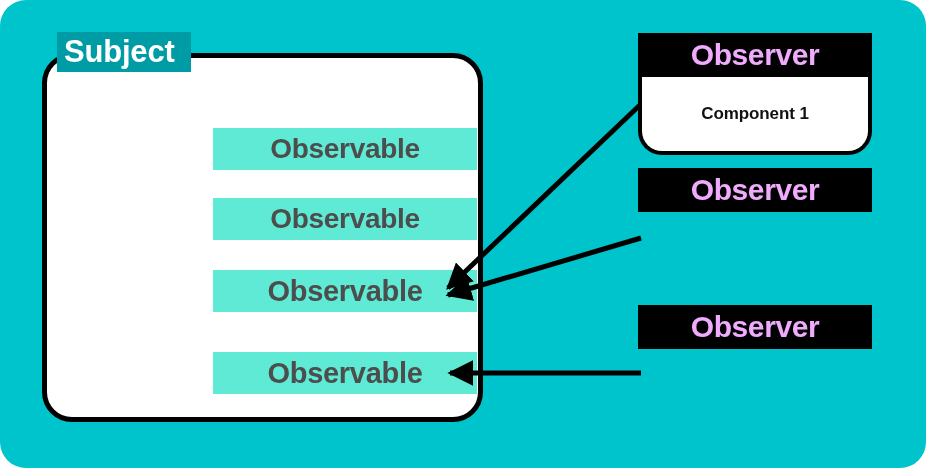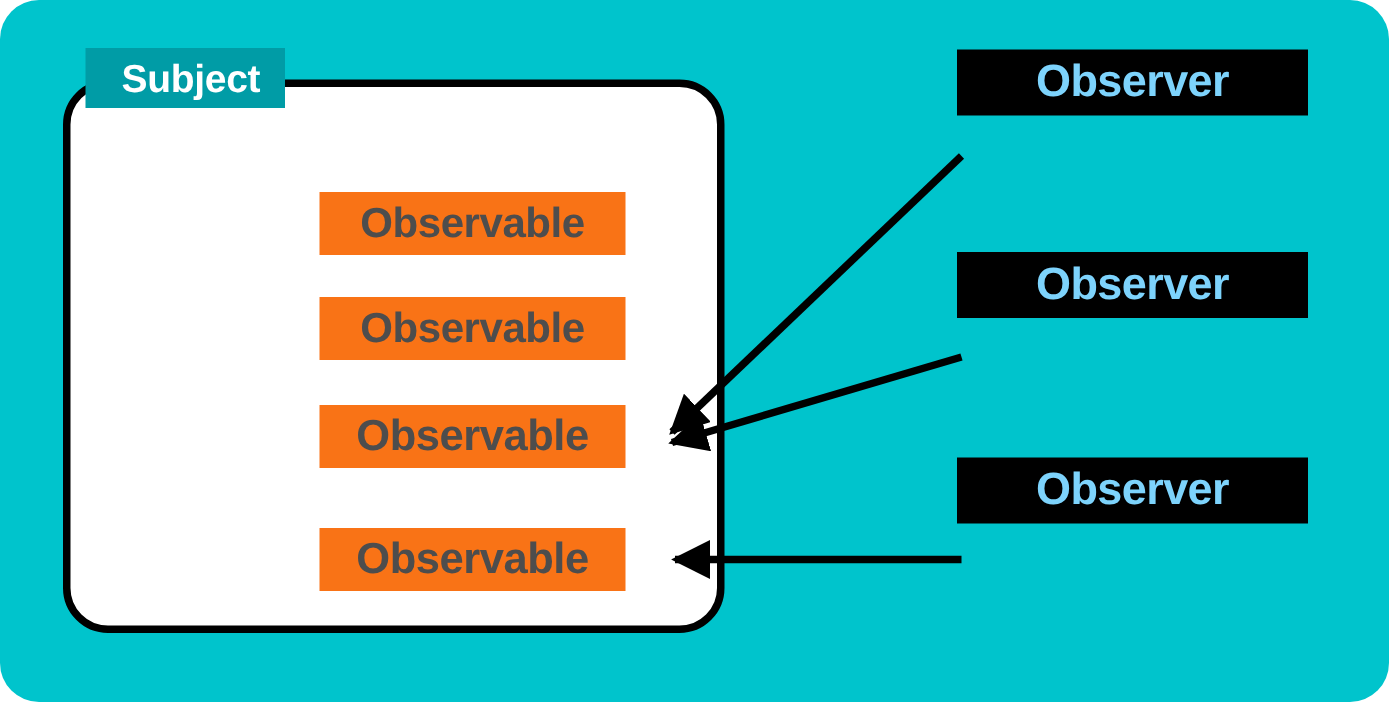--- a/index.html
+++ b/index.html
@@ -27,41 +27,41 @@
     box-sizing: border-box;
     background: #ffffff;
     border: 5px solid #000000;
     border-radius: 30px;
   }
   #subject-label {
     position: absolute;
     left: 57px;
     top: 32px;
     height: 40px;
-    padding: 0 16px 0 24px;
+    padding: 0 16px 0 7px;
     display: flex;
     align-items: center;
     background: #009ca6;
     color: #ffffff;
-    font-size: 26px;
+    font-size: 31px;
     font-weight: bold;
     letter-spacing: -0.2px;
     z-index: 5;
   }
 
   
   .observable {
     position: absolute;
     left: 213px;
     height: 42px;
-    width: 204px;
+    width: 264px;
     display: flex;
     align-items: center;
     justify-content: center;
-    background: #f97316;
+    background: #5eead4;
     color: #4d4d4d;
     font-weight: bold;
     letter-spacing: -0.3px;
     z-index: 3;
   }
   .observable.o1 { top: 128px; font-size: 28px; }
   .observable.o2 { top: 198px; font-size: 28px; }
   .observable.o3 { top: 270px; font-size: 29px; }
   .observable.o4 { top: 352px; font-size: 29px; }
 
@@ -77,21 +77,21 @@
   .observer-card.c2 { top: 168px; }
   .observer-card.c3 { top: 305px; }
 
   .observer-header {
     position: relative;
     height: 44px;
     background: #000000;
     display: flex;
     align-items: center;
     justify-content: center;
-    color: #7dd3fc;
+    color: #f0abfc;
     font-size: 30px;
     font-weight: bold;
     letter-spacing: -0.4px;
     z-index: 2;
   }
   .observer-body {
     position: relative;
     height: 78px;
     box-sizing: border-box;
     background: #ffffff;
@@ -142,20 +142,21 @@
 
     <line x1="641" y1="104" x2="448" y2="288" stroke="#000000" stroke-width="5" marker-end="url(#ah)"></line>
 
     <line x1="641" y1="238" x2="448" y2="295" stroke="#000000" stroke-width="5" marker-end="url(#ah)"></line>
 
     <line x1="641" y1="373" x2="450" y2="373" stroke="#000000" stroke-width="5" marker-end="url(#ah)"></line>
   </svg>
 
   <div class="observer-card c1">
     <div class="observer-header">Observer</div>
+    <div class="observer-body">Component 1</div>
   </div>
 
   <div class="observer-card c2">
     <div class="observer-header">Observer</div>
   </div>
 
   <div class="observer-card c3">
     <div class="observer-header">Observer</div>
   </div>
 

